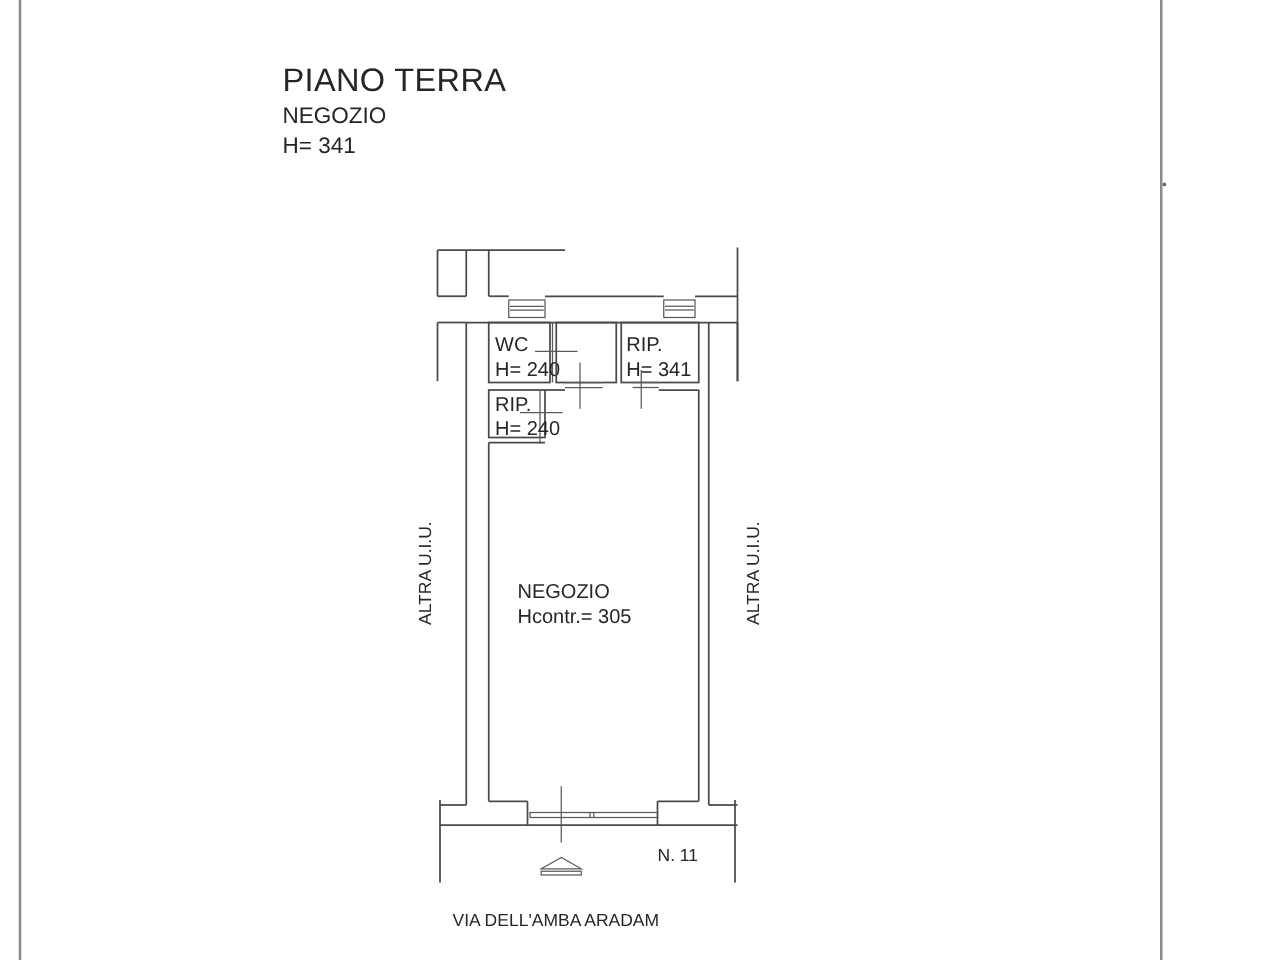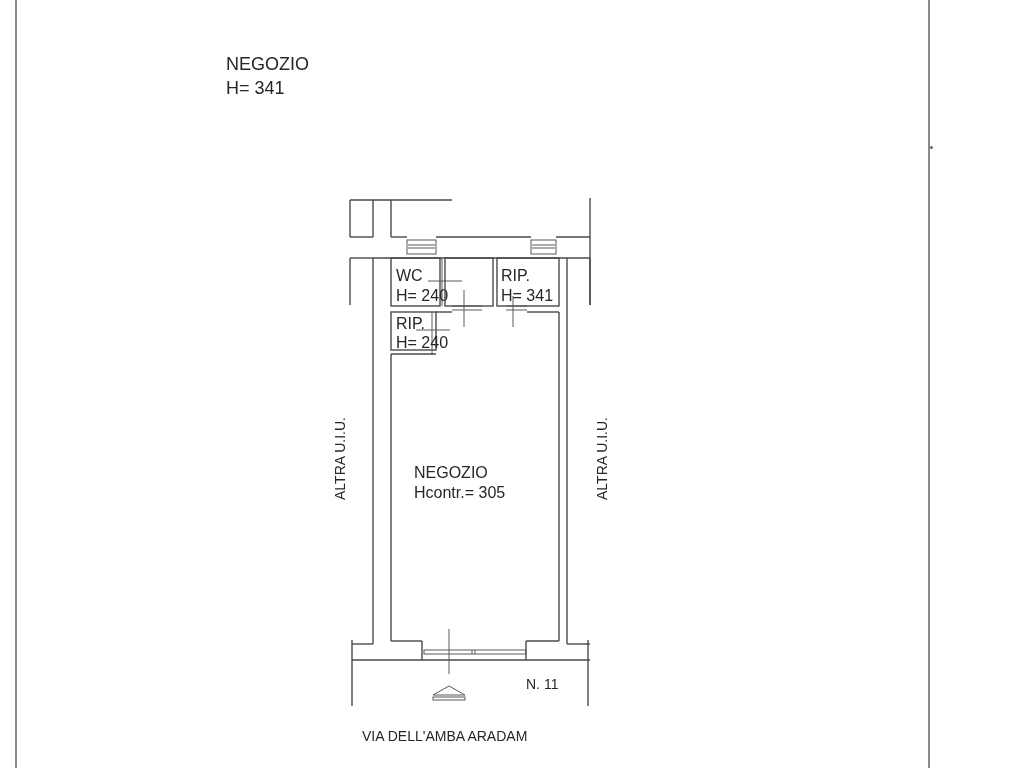--- a/index.html
+++ b/index.html
@@ -79,20 +79,21 @@
   </style>
 </head>
 <body>
 
 <div class="page">
   <div class="sheet-border-left"></div>
   <div class="sheet-border-right"></div>
   <div class="sheet-dot"></div>
 
   <div class="title-block">
+    <div class="title-main">PIANO TERRA</div>
     <div class="title-sub">NEGOZIO</div>
     <div class="title-height">H= 341</div>
   </div>
 
   <svg class="plan" viewBox="0 0 1024 768">
 
     <g>
       <line class="wall" x1="350" y1="200" x2="350" y2="237"></line>
       <line class="wall" x1="350" y1="258" x2="350" y2="305"></line>
       <line class="wall" x1="373" y1="200" x2="373" y2="237"></line>

